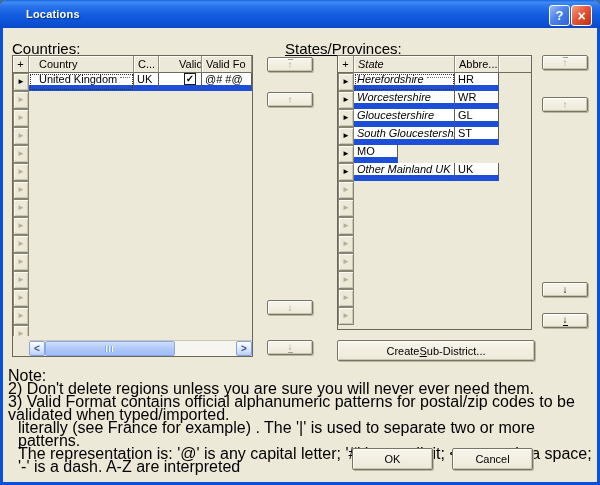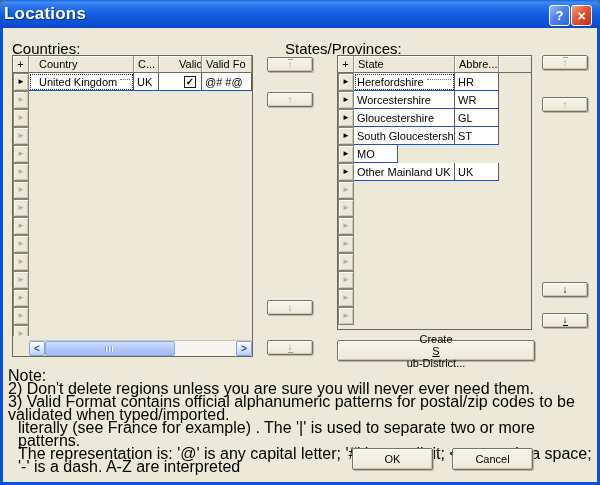--- a/index.html
+++ b/index.html
@@ -10,21 +10,21 @@
     box-shadow: inset 0 0 0 3px #0A50D8;
   }
   
   .titlebar {
     position:absolute; left:0; top:0; width:600px; height:28px;
     background: linear-gradient(180deg,#1663DE 0%,#3F8CF5 8%,#2A74EC 22%,#125CE0 55%,#0B4ED2 88%,#0A47C4 100%);
     border-radius:8px 8px 0 0;
     display:flex; align-items:center;
   }
   .titlebar .title {
-    color:#fff; font-weight:bold; font-size:17px; padding-left:4px;
+    color:#fff; font-weight:bold; font-size:11px; padding-left:26px;
     text-shadow:1px 1px 1px #0a3580; letter-spacing:.2px;
   }
   .tb-btn {
     position:absolute; top:5px; width:21px; height:21px; border-radius:3px;
     border:1px solid #fff; display:flex; align-items:center; justify-content:center;
     color:#fff; font-weight:bold; cursor:default;
   }
   .tb-help { left:549px; background:linear-gradient(135deg,#9BBCF4 0%,#4F83EA 45%,#2B63D8 100%); font-size:13px; }
   .tb-close { left:571px; background:linear-gradient(135deg,#F3A183 0%,#E2573A 45%,#BE3011 100%); font-size:14px; }
   
@@ -32,21 +32,21 @@
   
   .grid { position:absolute; border:1px solid #6a675a; background:#ECE9D8; }
   .grid-row { display:flex; height:18px; }
   .grid-row.header { height:17px; }
   .cell { display:flex; align-items:center; font-size:11px; color:#000; overflow:hidden; white-space:nowrap; }
   .hcell {
     background:#ECE9D8; border-right:1px solid #928f80; border-bottom:1px solid #6f6d60;
     box-shadow: inset 1px 1px 0 #fdfcf7; padding-left:4px;
   }
   .hcell.corner { justify-content:center; padding-left:0; }
-  .dcell { background:#fff; border-right:1px solid #5f5d52; border-bottom:1px solid #1d4ed8; padding-left:3px; }
+  .dcell { background:#fff; border-right:1px solid #5f5d52; border-bottom:6px solid #1d4ed8; padding-left:3px; }
   .sel {
     width:16px; flex:0 0 16px; justify-content:center; padding-left:0;
     background:#ECE9D8; border:1px solid #878471;
     box-shadow: inset 1px 1px 0 #fdfcf7, inset -1px -1px 0 #c9c6b6;
     font-size:8px; line-height:1;
   }
   .sel.active { color:#000; }
   .sel.dim { color:#b3af9c; }
   .focus { outline:1px dotted #333; outline-offset:-2px; }
   .focus::after { content:""; flex:1; border-bottom:1px dotted #777; margin:0 3px 4px 3px; }
@@ -56,21 +56,21 @@
     font-size:10px; font-weight:bold; line-height:1;
   }
   .ctr { justify-content:center; padding-left:0; }
   
   .c-corner { width:16px; flex:0 0 16px; }
   .c-country { width:105px; flex:0 0 105px;padding-left:10px; }
   .c-code { width:25px; flex:0 0 25px; }
   .c-valid { width:43px; flex:0 0 43px;padding-left:20px; }
   .c-fmt { flex:1; }
   
-  .s-state { width:101px; flex:0 0 101px; }
+  .s-state { width:101px; flex:0 0 101px;font-style:italic; }
   .s-ab { width:44px; flex:0 0 44px; }
   .s-fill { flex:1; border-right:none; }
   
   .hscroll {
     position:absolute; left:16px; right:0; bottom:0; height:16px;
     display:flex; background:#f3f1ea; border-top:1px solid #c9c6b6;
   }
   .sb-btn {
     width:16px; flex:0 0 16px; border:1px solid #88a3dc; border-radius:2px;
     background:linear-gradient(180deg,#fdfeff,#cbdcfb 80%,#b6ccf6);
@@ -90,21 +90,21 @@
     background:linear-gradient(180deg,#F7F5EC,#EDE9D8);
     border:1px solid #77745f; border-radius:2px;
     box-shadow: inset 1px 1px 0 #fff, inset -1px -1px 0 #c9c5b4, 1px 1px 0 #b8b5a5;
     display:flex; align-items:center; justify-content:center; cursor:default;
   }
   .mvbtn { width:46px; height:15px; color:#000; }
   .mvbtn.disabled { color:#a3a095; }
   .mv-glyph { font-size:10px; font-weight:bold; line-height:1; color:currentColor; }
   .bar-top { border-top:1px solid currentColor; padding-top:0; }
   .bar-bottom { border-bottom:1px solid currentColor; }
-  .bigbtn { height:22px;flex-direction:column; }
+  .bigbtn { height:22px; }
   
   .note { position:absolute; left:8px; top:369px; width:586px; font-size:16px; color:#000; line-height:13px; }
   .note .indent { padding-left:10px; }
   .u { text-decoration:underline; }
   .empty-wrap { overflow:hidden; }
 </style>
 </head>
 <body>
 
 <div class="dialog">
@@ -113,21 +113,21 @@
     <span class="title">Locations</span>
     <span class="tb-btn tb-help">
         <span>?</span>
       </span>
     <span class="tb-btn tb-close">
         <span>×</span>
       </span>
   </div>
 
   <div class="lbl" style="left:12px; top:40px;">Countries:</div>
-  <div class="lbl" style="left:285px; top:40px;">States/Provinces:</div>
+  <div class="lbl" style="left:285px; top:40px;text-decoration:underline;">States/Provinces:</div>
 
   <div class="grid" style="left:12px; top:55px; width:241px; height:302px;">
     <div class="grid-row header">
       <div class="cell hcell corner c-corner">+</div>
       <div class="cell hcell c-country">Country</div>
       <div class="cell hcell c-code">C...</div>
       <div class="cell hcell c-valid">Valida...</div>
       <div class="cell hcell c-fmt">Valid Fo</div>
     </div>
     <div class="grid-row">

